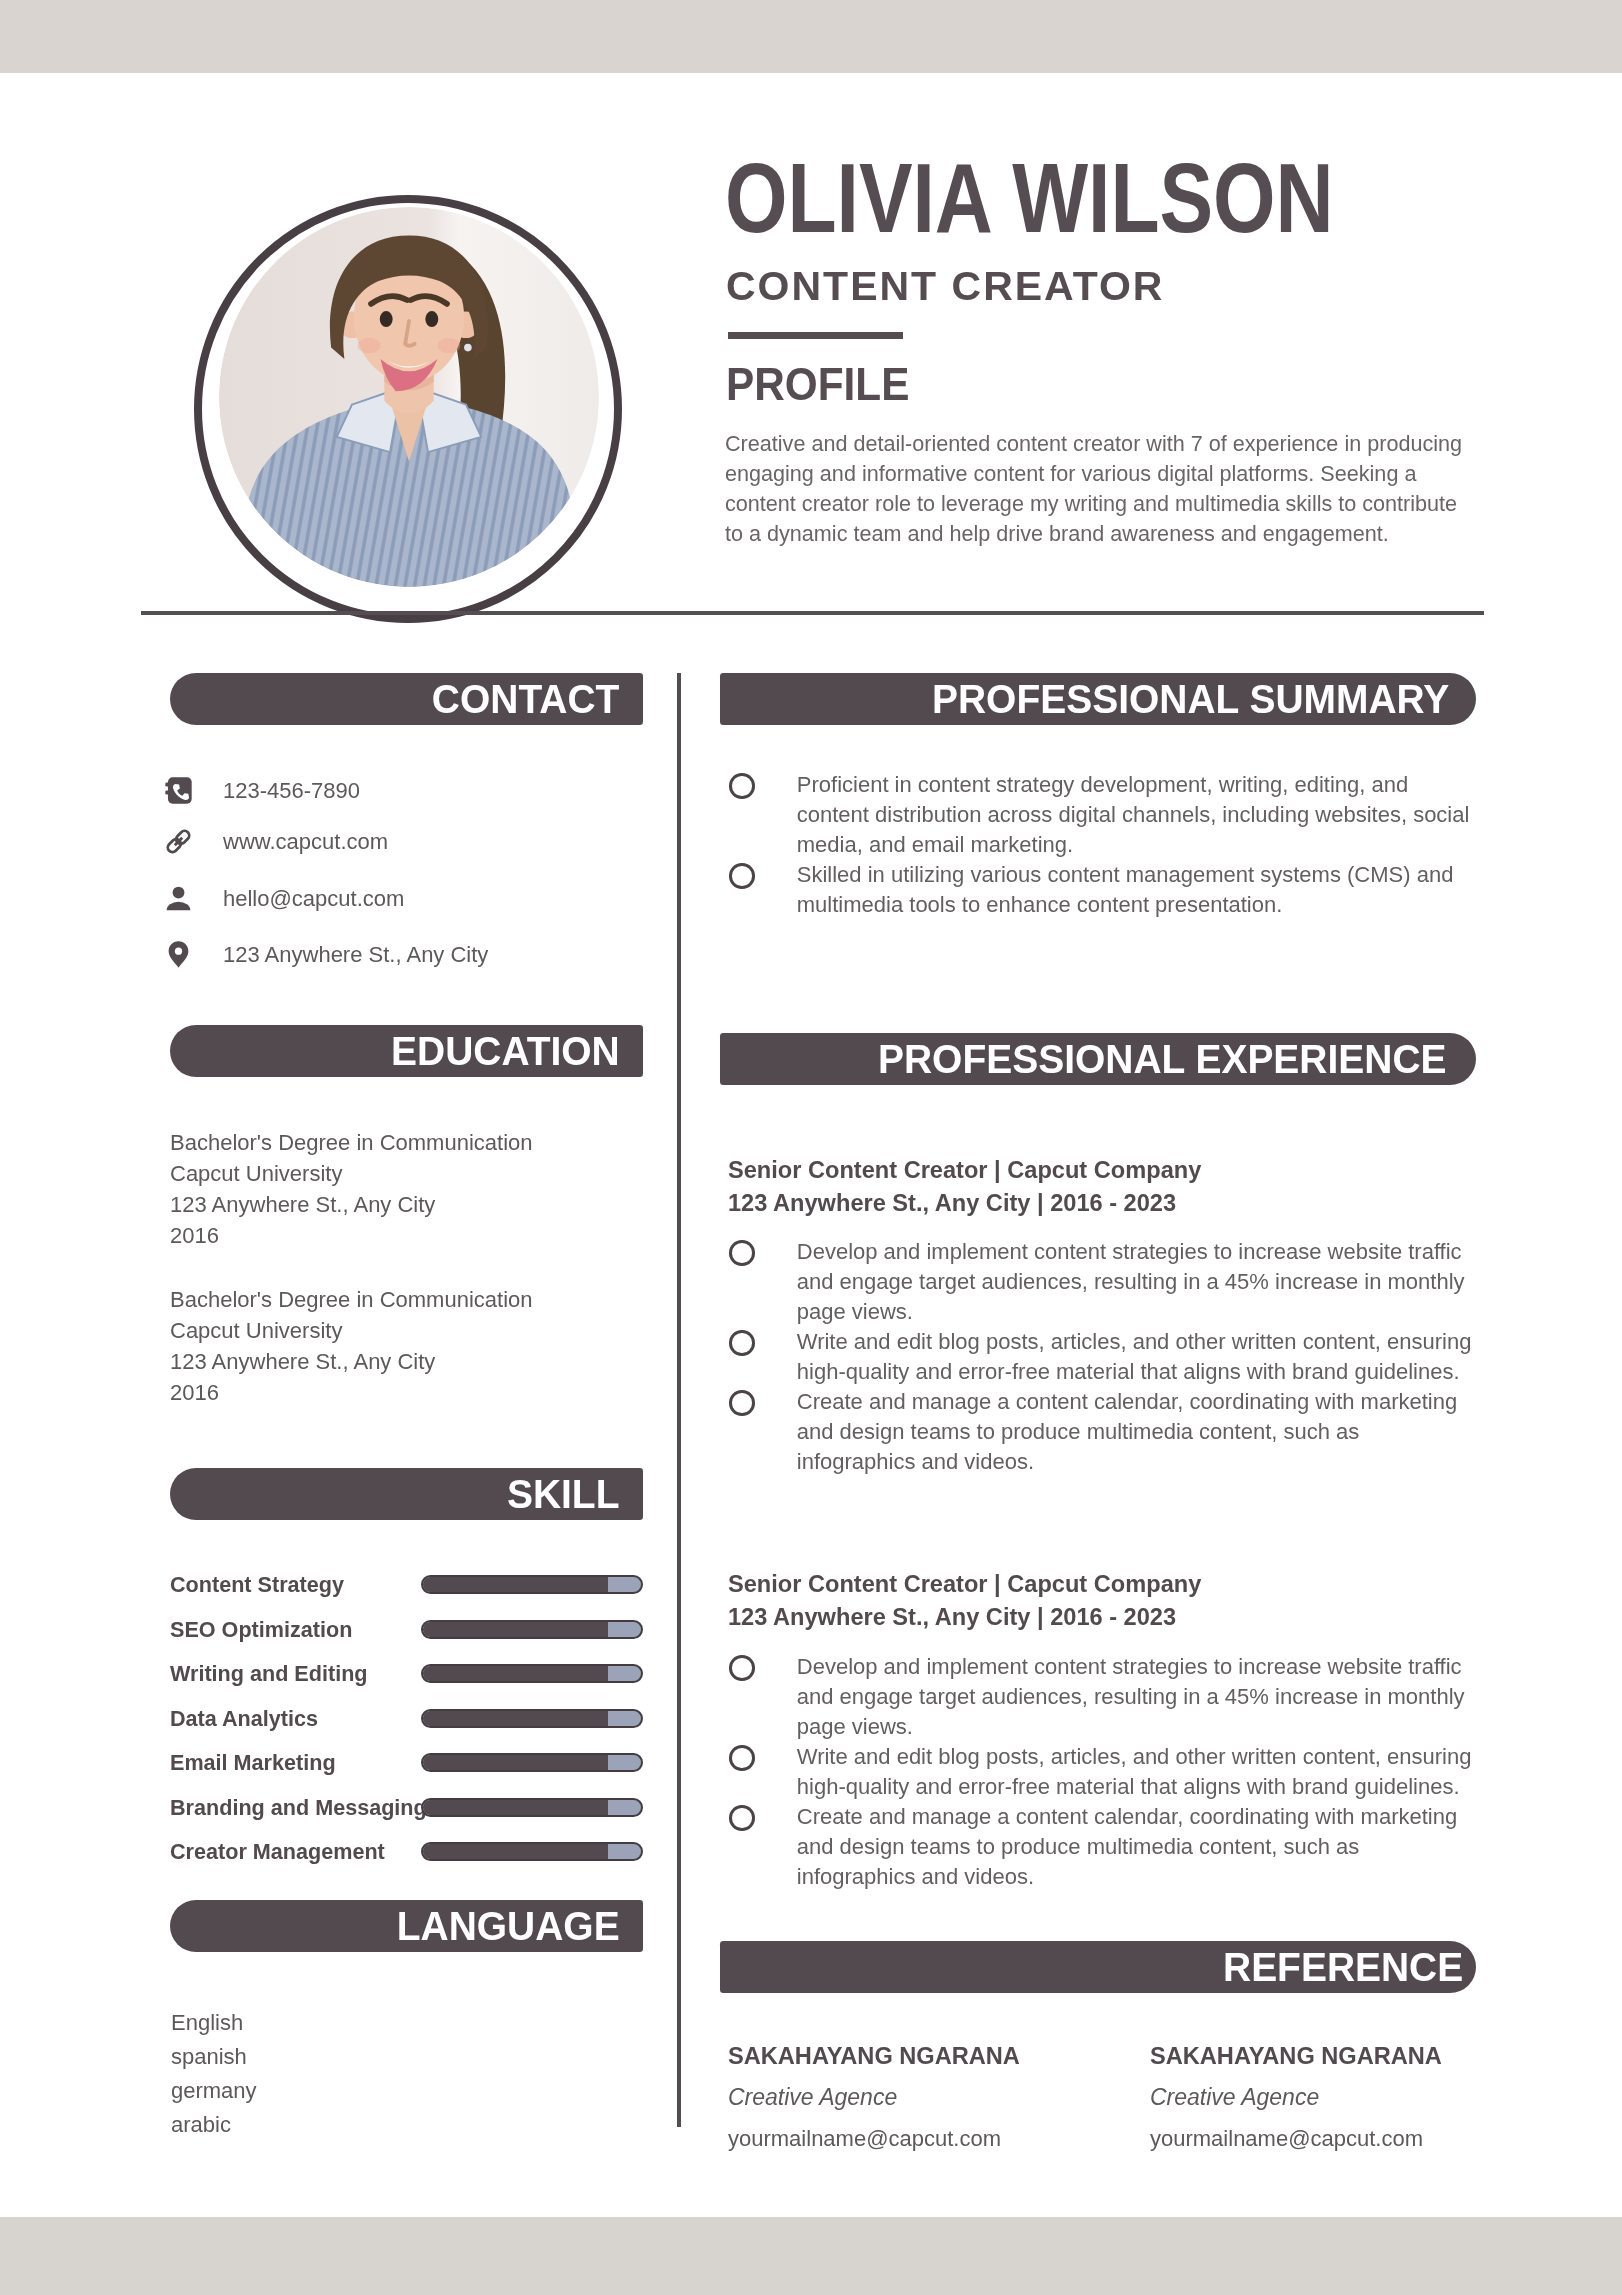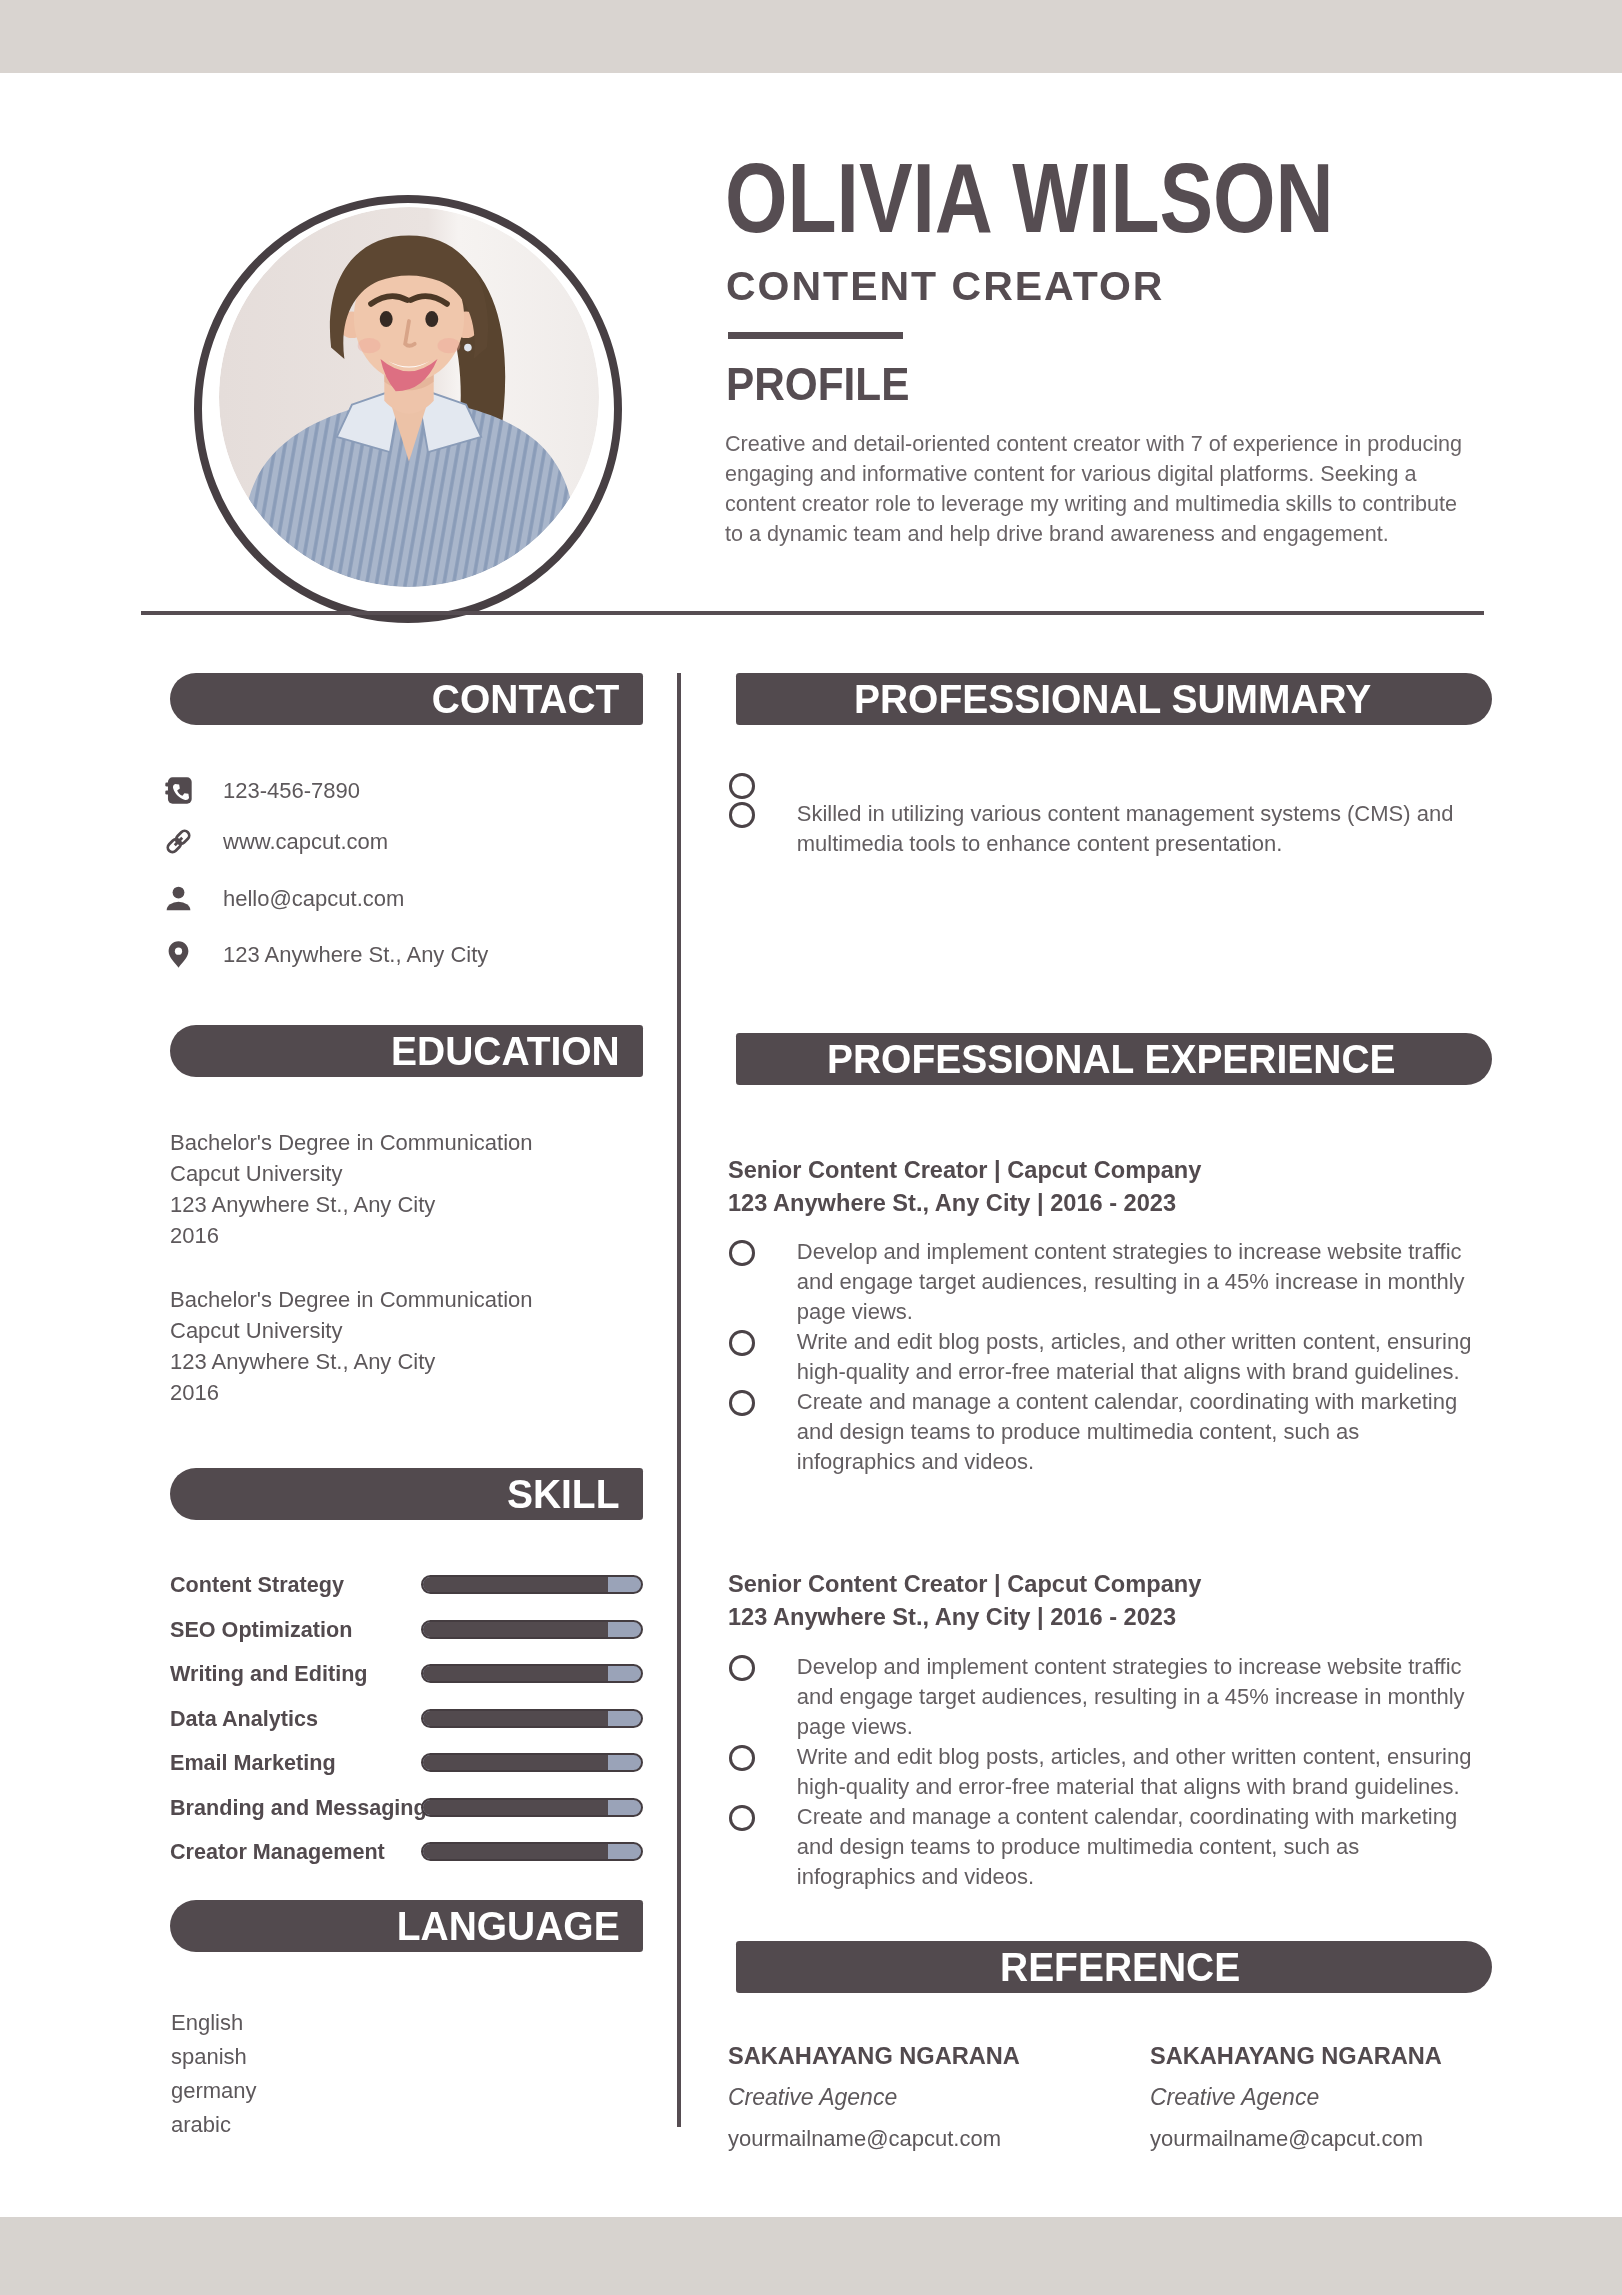--- a/index.html
+++ b/index.html
@@ -21,21 +21,21 @@
   #job-title{left:726px;top:263px;font-size:41px;font-weight:600;letter-spacing:2px;color:#564d52;white-space:nowrap;}
   #title-rule{left:728px;top:332px;width:175px;height:7.2px;background:#564d52;}
   #profile-heading{left:726px;top:357px;font-size:46px;font-weight:600;color:#564d52;transform:scaleX(.92);transform-origin:left top;}
   #profile-text{left:725px;top:429px;width:753px;font-size:21.6px;line-height:30px;color:#6a6467;}
   #header-rule{left:141px;top:611px;width:1343px;height:3.9px;background:#564d52;}
   #col-rule{left:677px;top:673px;width:3.9px;height:1454px;background:#564d52;}
 
   
   .banner{height:52px;background:#524a4e;color:#ffffff;font-size:41px;font-weight:700;line-height:52px;white-space:nowrap;}
   .banner-l{left:170px;width:473px;border-radius:26px 3.3px 3.3px 26px;text-align:right;padding-right:23.6px;box-sizing:border-box;}
-  .banner-r{left:736px;width:756px;border-radius:3.3px 26px 26px 3.3px;text-align:center;padding-left:25px;box-sizing:border-box;}
+  .banner-r{left:720px;width:756px;border-radius:3.3px 26px 26px 3.3px;text-align:right;padding-left:25px;box-sizing:border-box;}
   .banner span{display:inline-block;transform:scaleX(.95);}
   .banner-l span{transform-origin:right center;}
   .banner-r span{transform-origin:left center;}
 
   
   .contact-row{left:164px;width:484px;height:31px;display:flex;align-items:center;}
   .contact-icon{width:29px;height:29px;flex:none;margin-right:30px;}
   .contact-text{font-size:22px;color:#5d585b;}
 
   .edu-block{left:170px;width:478px;font-size:22px;line-height:31px;color:#5d585b;}
@@ -229,20 +229,21 @@
   <div>spanish</div>
   <div>germany</div>
   <div>arabic</div>
 </div>
 
 <div class="abs banner banner-r" style="top:673px"><span>PROFESSIONAL SUMMARY</span></div>
 
 <div class="abs bullet-list" style="top:770px">
   <div class="bullet-row">
     <div class="bullet-dot"></div>
+    <div class="bullet-text">Proficient in content strategy development, writing, editing, and content distribution across digital channels, including websites, social media, and email marketing.</div>
   </div>
   <div class="bullet-row">
     <div class="bullet-dot"></div>
     <div class="bullet-text">Skilled in utilizing various content management systems (CMS) and multimedia tools to enhance content presentation.</div>
   </div>
 </div>
 
 <div class="abs banner banner-r" style="top:1033px"><span>PROFESSIONAL EXPERIENCE</span></div>
 
 <div class="abs job-header" style="top:1122px">

